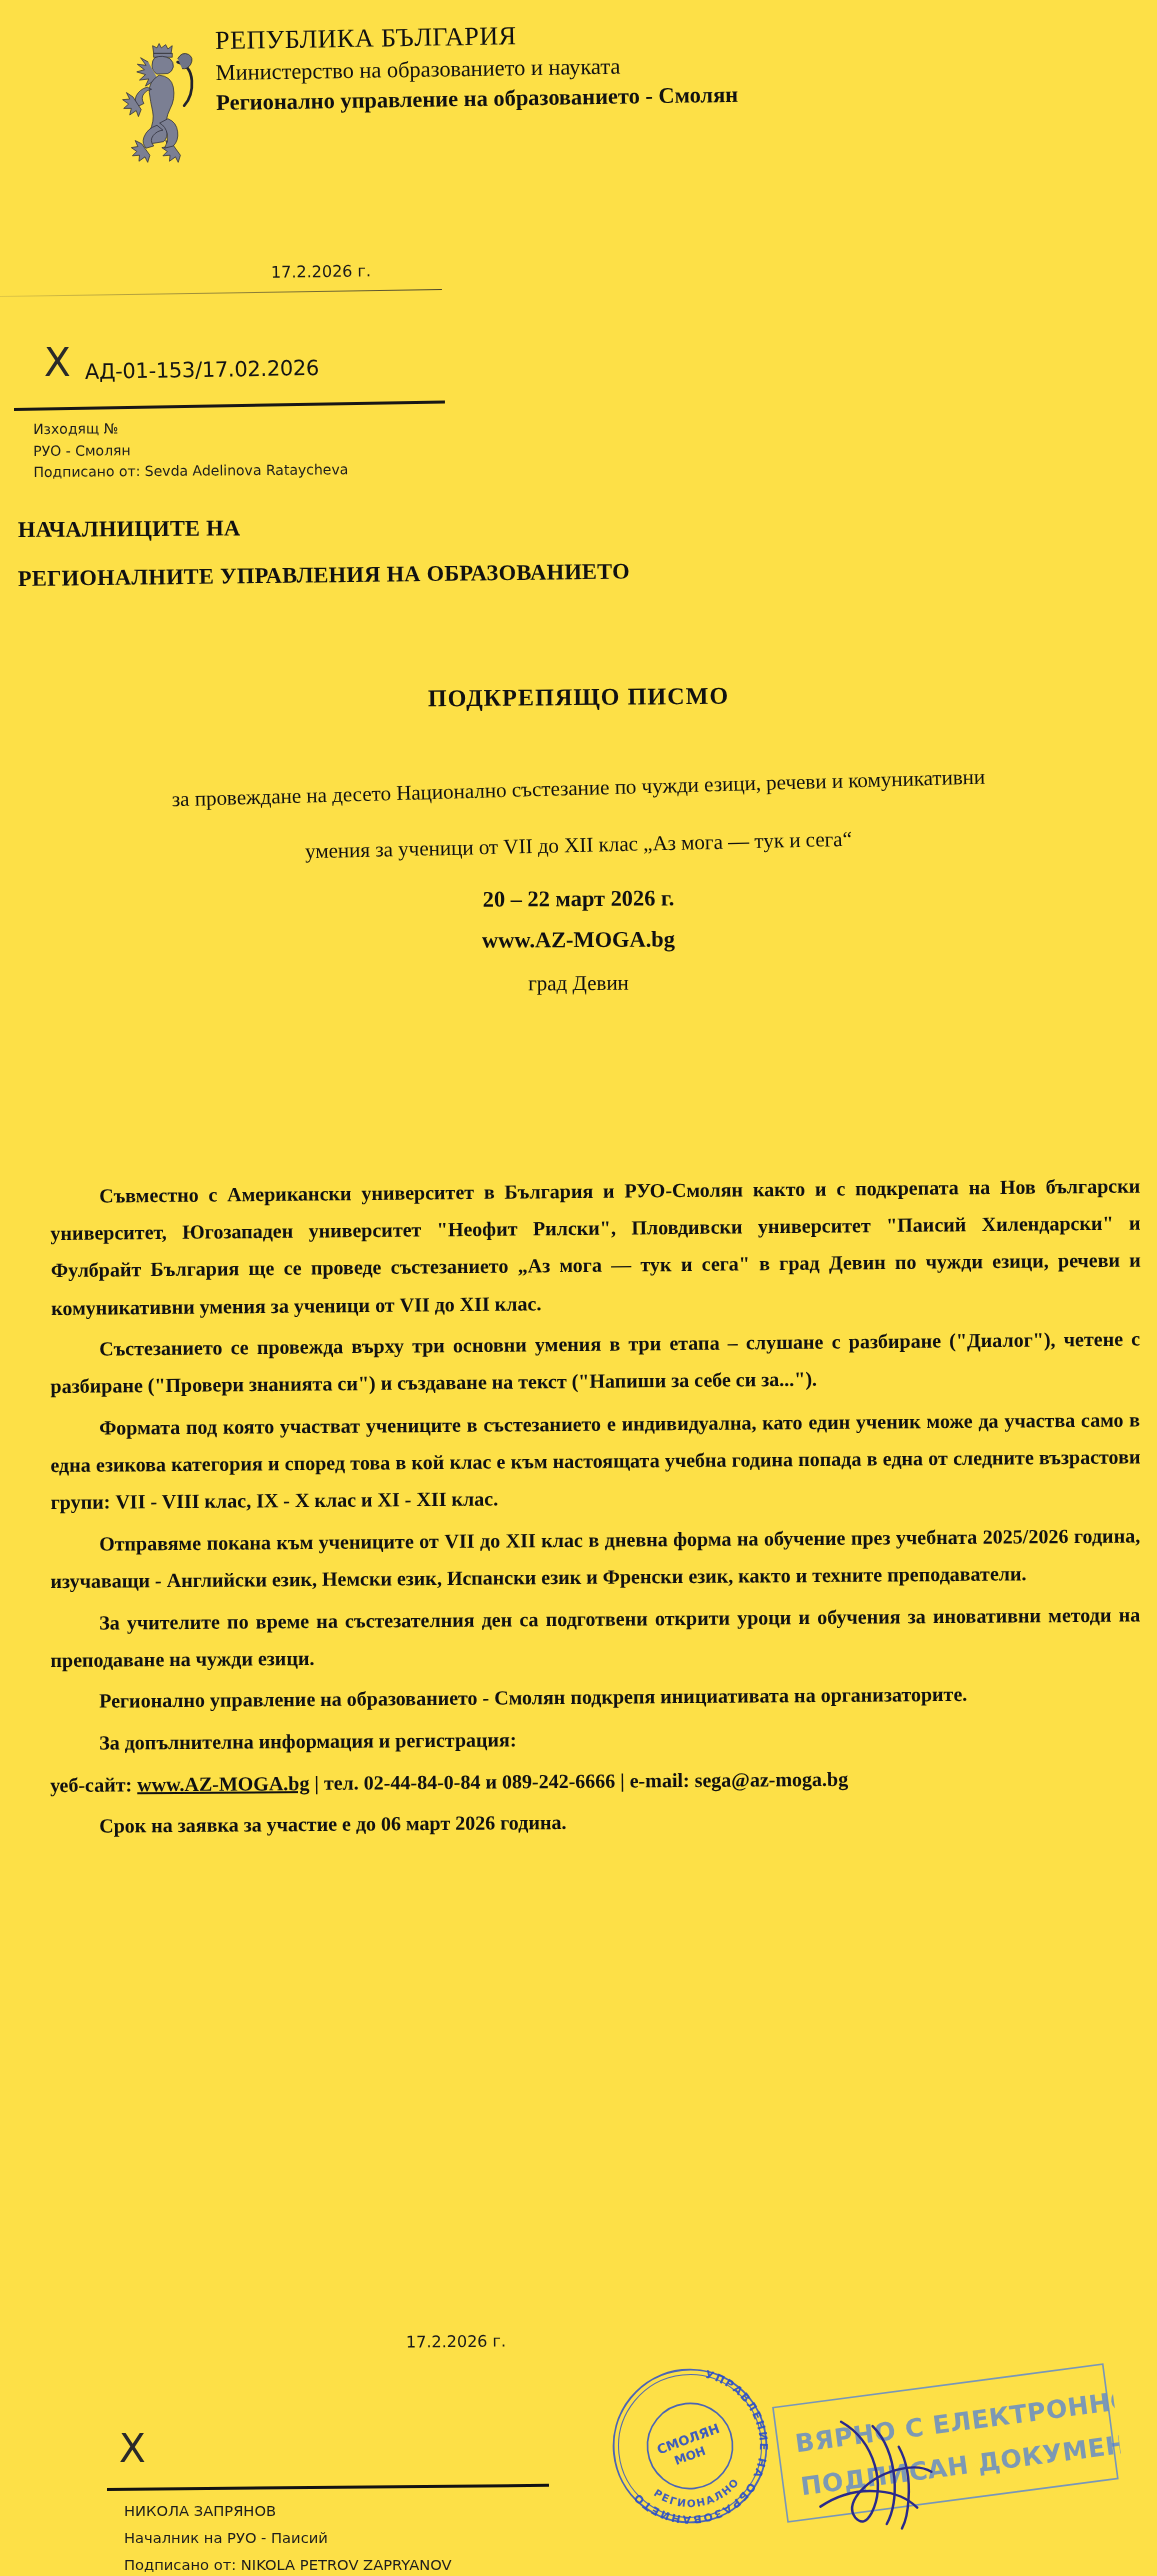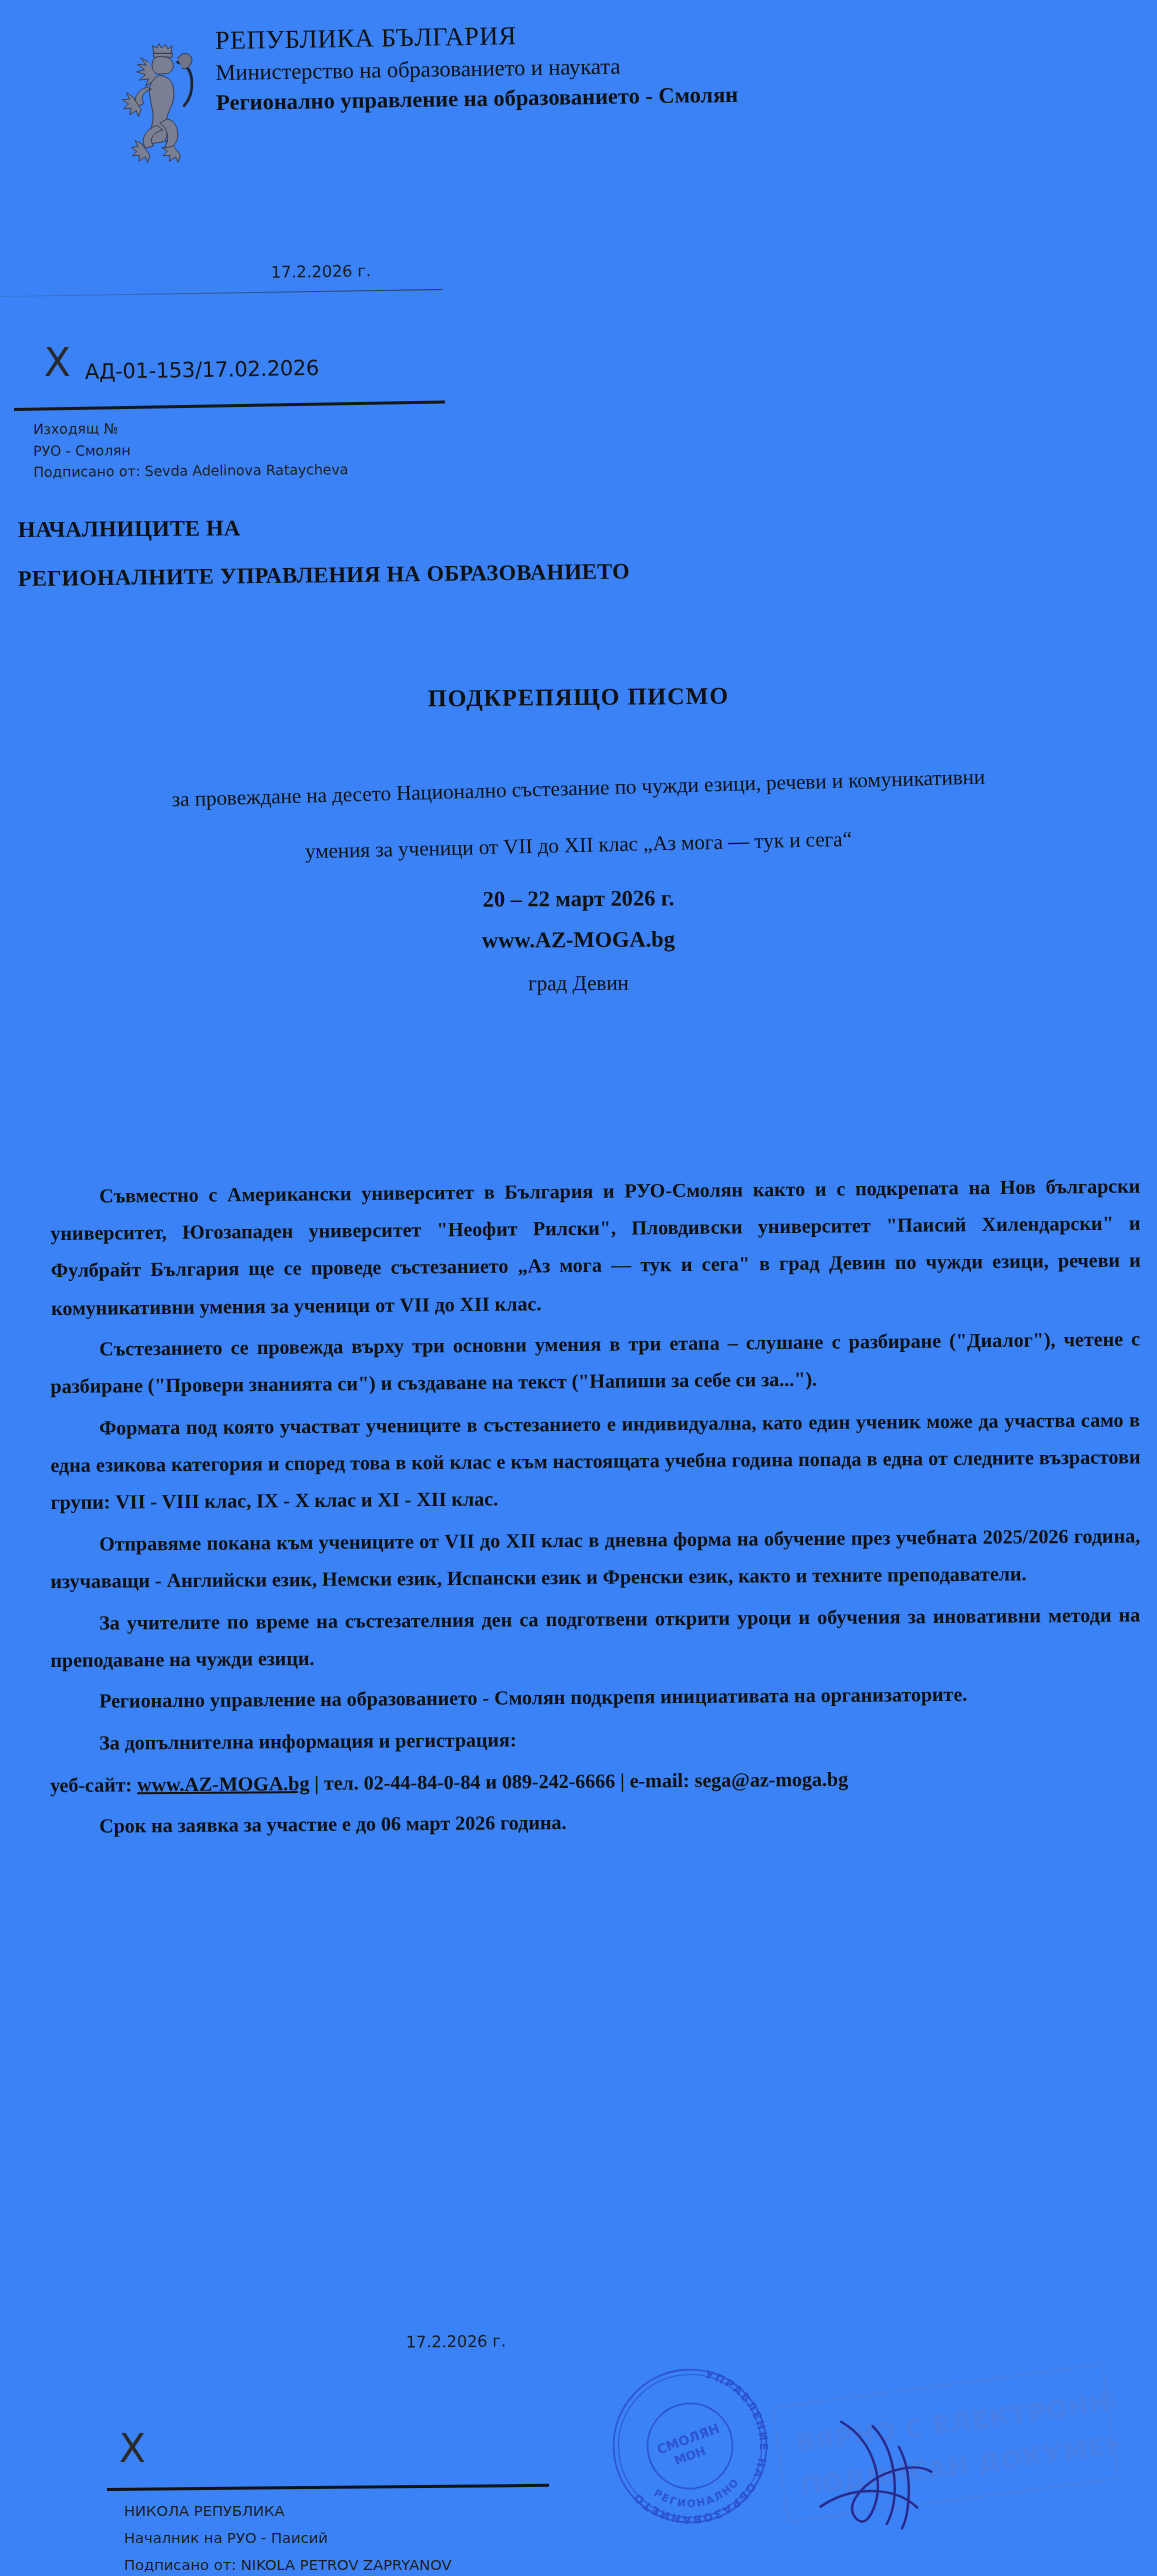--- a/index.html
+++ b/index.html
@@ -2,21 +2,21 @@
 <html lang="bg" style="font-size:8.7px"><head>
 <meta charset="utf-8">
 <style>
   html,body{margin:0;padding:0;background:#fff;}
   body{
     width:1157px;height:2576px;position:relative;
     font-family:"Liberation Serif", serif;
     color:#111;
     overflow:hidden;
   }
-  .page{position:absolute;inset:0;background:#3b82f6;padding-left:7px;}
+  .page{position:absolute;inset:0;background:#fde047;padding-left:7px;}
 
   
   .header{position:absolute;left:0;top:16.4px;width:1157px;height:142px;}
   .coat{position:absolute;left:109px;top:21px;width:109px;height:125px;}
   .header-text{position:absolute;left:215px;top:9.8px;width:818px;
       transform:rotate(-0.9deg);transform-origin:left top;}
   .h-line1{font-size:26px;letter-spacing:0.5px;line-height:1.18;font-weight:400;}
   .h-line2{font-size:22.4px;line-height:1.25;font-weight:400;margin-top:2.2px;}
   .h-line3{font-size:22.4px;line-height:1.25;font-weight:700;margin-top:2.2px;}
 
@@ -178,21 +178,21 @@
     <p class="para tilt-b">За допълнителна информация и регистрация:</p>
     <p class="para noindent tilt-b"><span>уеб-сайт: </span><span class="u">www.AZ-MOGA.bg</span><span> | тел. 02-44-84-0-84 и 089-242-6666 | e-mail: sega@az-moga.bg</span></p>
     <p class="para noindent tilt-b" style="text-indent:49px;">Срок на заявка за участие е до 06 март 2026 година.</p>
   </div>
 
   <div class="sigbox-bot">
     <div class="b-date">17.2.2026 г.</div>
     <div class="b-x">X</div>
     <div class="b-rule"></div>
     <div class="b-meta">
-      <div>НИКОЛА РЕПУБЛИКА</div>
+      <div>НИКОЛА ЗАПРЯНОВ</div>
       <div>Началник на РУО - Паисий</div>
       <div>Подписано от: NIKOLA PETROV ZAPRYANOV</div>
     </div>
   </div>
 
   <div class="round-stamp">
     <svg viewBox="0 0 330 330" xmlns="http://www.w3.org/2000/svg" aria-hidden="true">
       <defs>
         <path id="arcOuter" d="M 165,165 m -128,0 a 128,128 0 1,1 256,0 a 128,128 0 1,1 -256,0"></path>
         <path id="arcOuterBot" d="M 165,165 m -112,0 a 112,112 0 1,0 224,0 a 112,112 0 1,0 -224,0"></path>

